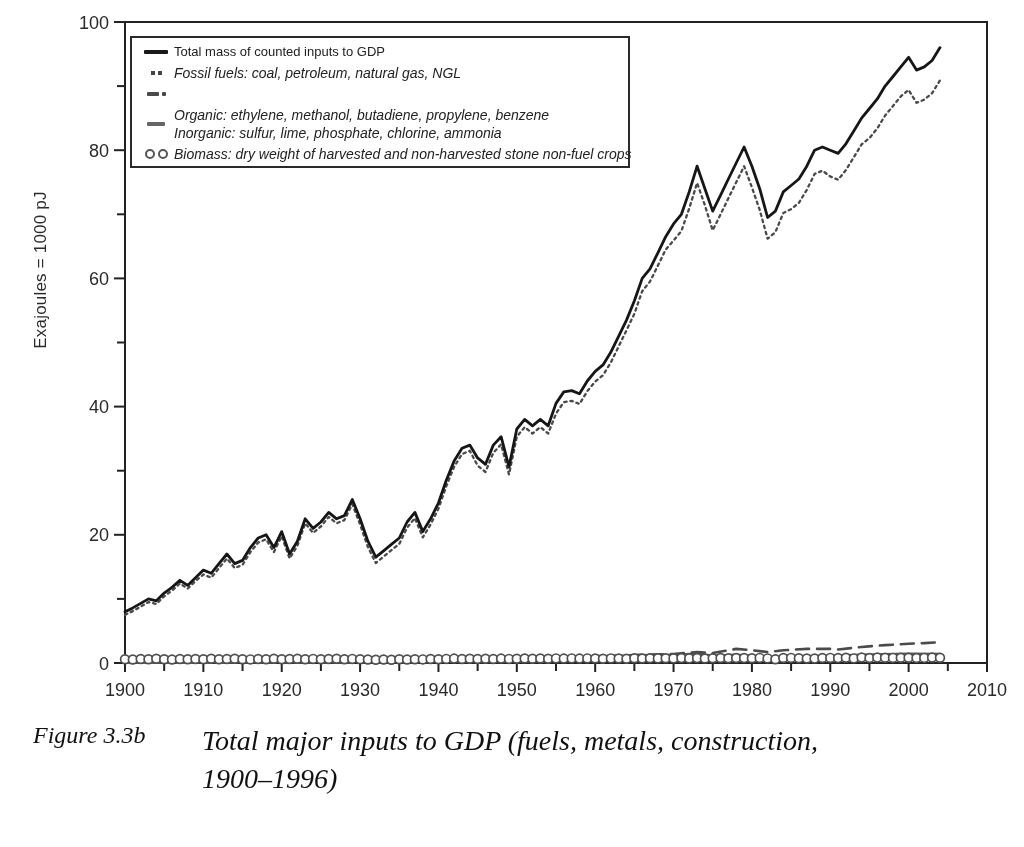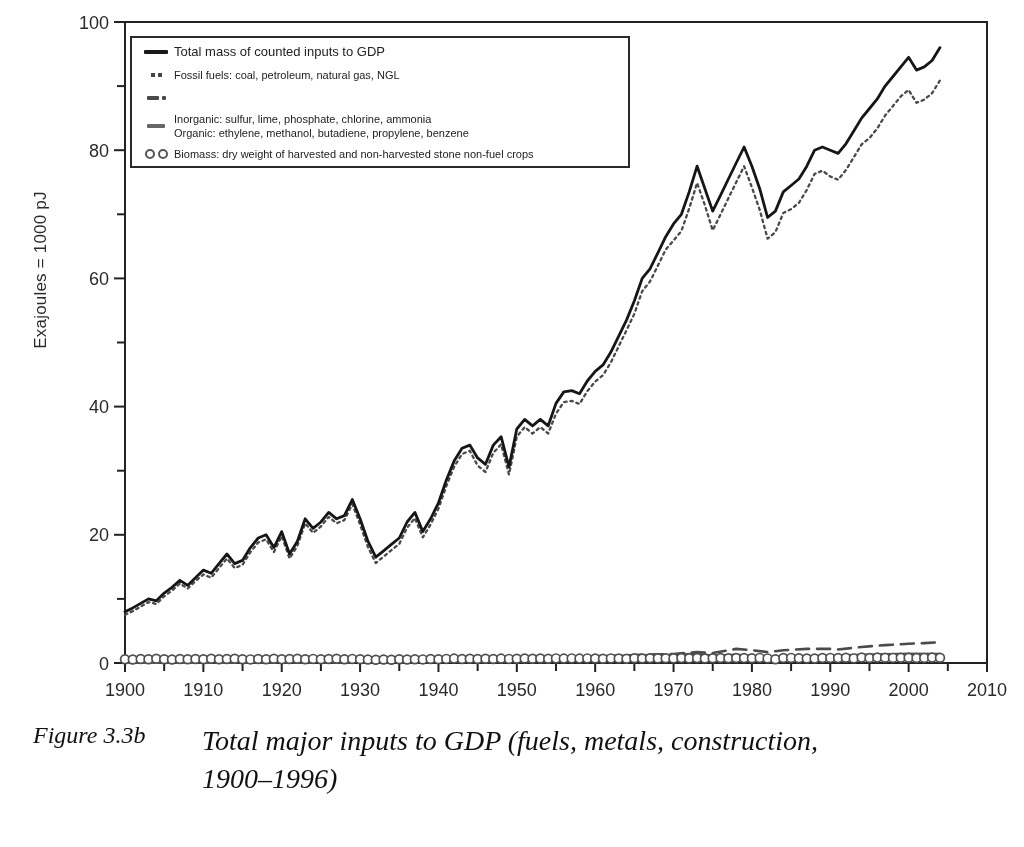--- a/index.html
+++ b/index.html
@@ -15,21 +15,21 @@
   
   .legend{position:absolute;left:130px;top:36px;width:500px;height:132px;box-sizing:border-box;
           border:2px solid #2a2a2a;background:#fff;padding:5px 6px 4px 6px;
           display:flex;flex-direction:column;justify-content:space-between;}
   .lrow{display:flex;align-items:center;min-height:17px;}
   .sym{flex:0 0 36px;display:flex;align-items:center;justify-content:center;gap:3px;}
   .bar{height:3.5px;background:#444;border-radius:1px;display:inline-block;}
   .dot{width:4px;height:3.5px;background:#454545;display:inline-block;}
   .ring{width:10px;height:10px;border:2px solid #555;border-radius:50%;background:#fff;
         display:inline-block;box-sizing:border-box;}
-  .lbl{font-size:11px;color:#222;white-space:nowrap;}
+  .lbl{font-size:14px;font-style:italic;color:#222;white-space:nowrap;}
   .lbl.first{font-style:normal;font-size:13px;}
   .stack{display:flex;flex-direction:column;gap:2px;}
 
   
   .figlabel{position:absolute;left:33px;top:722px;font-family:"Liberation Serif",serif;
             font-style:italic;font-size:24px;color:#111;}
   .caption{position:absolute;left:202px;top:722px;width:760px;font-family:"Liberation Serif",serif;
            font-style:italic;font-size:28px;line-height:38px;color:#111;}
 </style>
 </head>
@@ -224,22 +224,22 @@
       <span class="sym">
           <span class="bar" style="width:12px;background:#4a4a4a;"></span>
           <span class="bar" style="width:4px;background:#4a4a4a;"></span>
         </span>
     </div>
     <div class="lrow">
       <span class="sym">
           <span class="bar" style="width:18px;background:#666;"></span>
         </span>
       <span class="stack">
+        <span class="lbl">Organic: ethylene, methanol, butadiene, propylene, benzene</span>
         <span class="lbl">Inorganic: sulfur, lime, phosphate, chlorine, ammonia</span>
-        <span class="lbl">Organic: ethylene, methanol, butadiene, propylene, benzene</span>
       </span>
     </div>
     <div class="lrow">
       <span class="sym">
           <span class="ring"></span>
           <span class="ring"></span>
         </span>
       <span class="lbl">Biomass: dry weight of harvested and non-harvested stone non-fuel crops</span>
     </div>
   </div>

